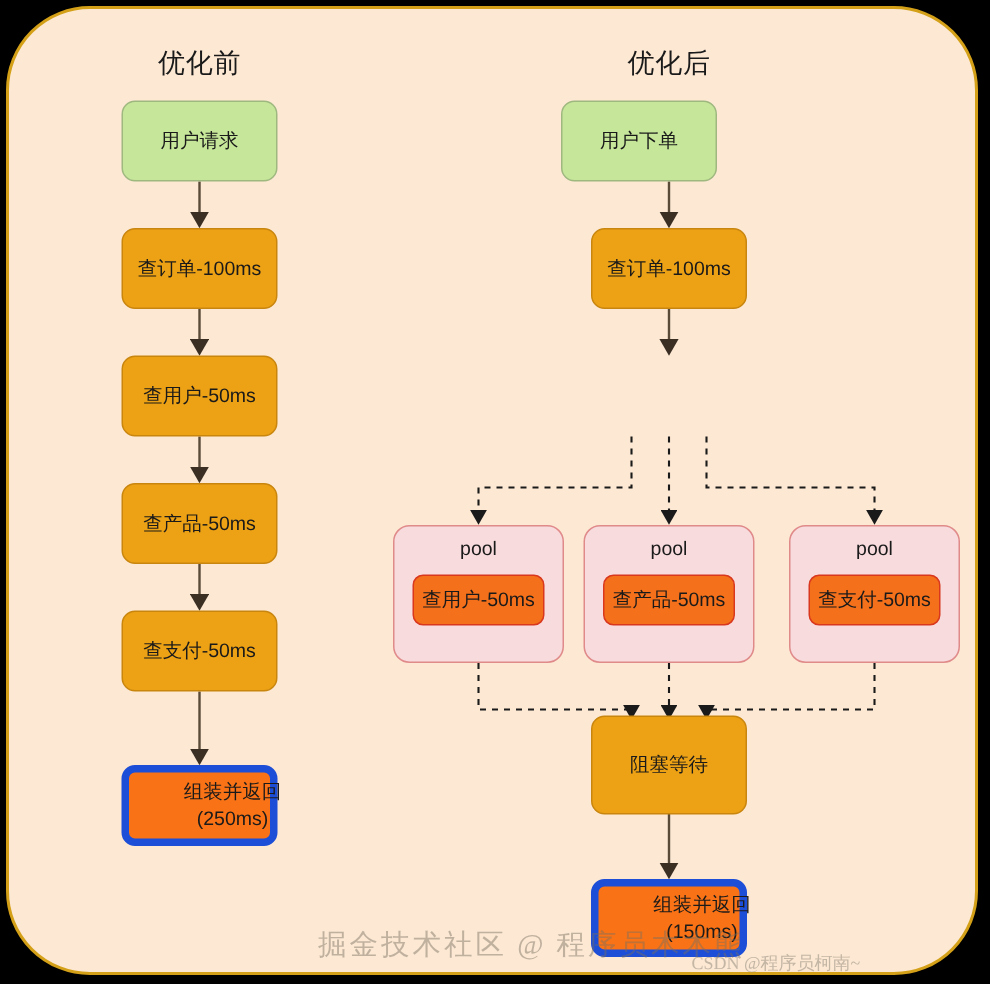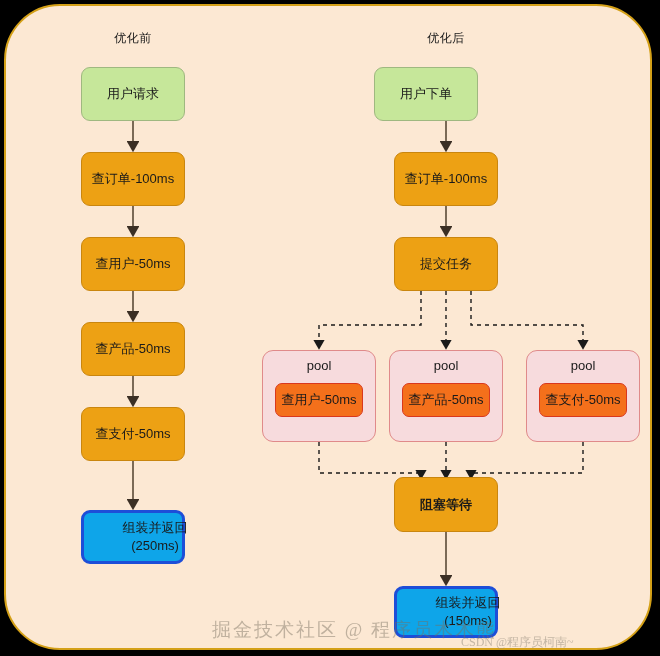--- a/index.html
+++ b/index.html
@@ -33,21 +33,21 @@
   svg.edges {
     position: absolute;
     left: 0;
     top: 0;
     width: 660px;
     height: 656px;
     pointer-events: none;
   }
   .col-title {
     position: absolute;
-    font-size: 12px;
+    font-size: 18px;
     color: #1a1a1a;
     white-space: nowrap;
     transform: translateX(-50%);
     letter-spacing: 0.5px;
   }
   .node {
     position: absolute;
     box-sizing: border-box;
     display: flex;
     flex-direction: column;
@@ -62,22 +62,22 @@
   }
   .node.green {
     background: #c6e79a;
     border: 1px solid #9fb880;
   }
   .node.orange {
     background: #eda114;
     border: 1px solid #c9860f;
   }
   .node.blue {
-    background: #0ea5e9;
-    border: 3px solid #1d4ed8;
+    background: #f97316;
+    border: 5px solid #1d4ed8;
     padding-left: 44px;
   }
   .pool {
     position: absolute;
     box-sizing: border-box;
     background: #f7dbdd;
     border: 1px solid #e08a8a;
     border-radius: 11px;
   }
   .pool-label {
@@ -200,40 +200,37 @@
   </div>
 
   <div class="node green" style="left:374px; top:67px; width:104px; height:54px;">
     <span>用户下单</span>
   </div>
 
   <div class="node orange" style="left:394px; top:152px; width:104px; height:54px;">
     <span>查订单-100ms</span>
   </div>
 
-  <div class="node orange" style="left:394px; top:237px; width:104px; height:54px;">
-    <span>提交任务</span>
-  </div>
 
   <div class="pool" style="left:262px; top:350px; width:114px; height:92px;">
     <div class="pool-label">pool</div>
     <div class="pool-inner">查用户-50ms</div>
   </div>
 
   <div class="pool" style="left:389px; top:350px; width:114px; height:92px;">
     <div class="pool-label">pool</div>
     <div class="pool-inner">查产品-50ms</div>
   </div>
 
   <div class="pool" style="left:526px; top:350px; width:114px; height:92px;">
     <div class="pool-label">pool</div>
     <div class="pool-inner">查支付-50ms</div>
   </div>
 
-  <div class="node orange" style="left:394px; top:477px; width:104px; height:55px;font-weight:bold;">
+  <div class="node orange" style="left:394px; top:477px; width:104px; height:66px;">
     <span>阻塞等待</span>
   </div>
 
   <div class="node blue" style="left:394px; top:586px; width:104px; height:52px;">
     <span>组装并返回</span>
     <span>(150ms)</span>
   </div>
 
   <div class="watermark-main">掘金技术社区 @ 程序员木木熊</div>
   <div class="watermark-sub">CSDN @程序员柯南~</div>

